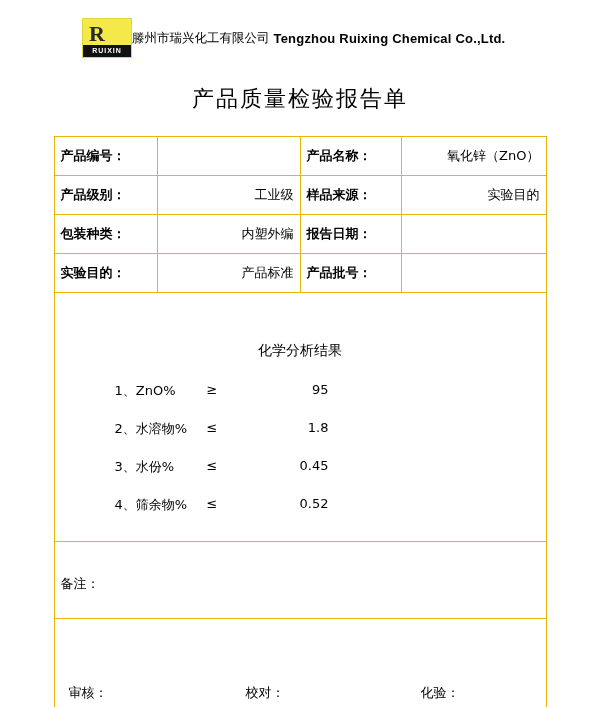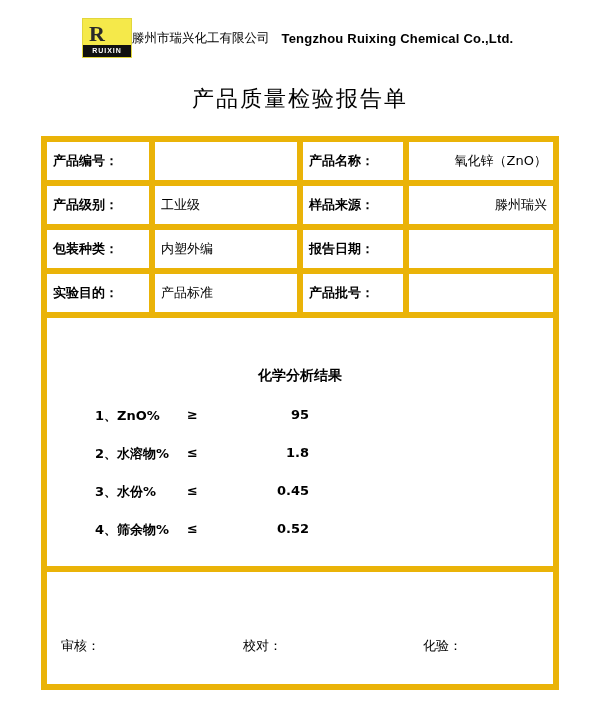--- a/index.html
+++ b/index.html
@@ -58,21 +58,21 @@
     font-weight: bold;
   }
   .company-cn {
     font-size: 12.5px;
     font-family: "DejaVu Sans", sans-serif;
     white-space: nowrap;
   }
   .company-en {
     font-size: 13px;
     font-weight: bold;
-    margin-left: 12px;
+    margin-left: 4px;
     white-space: nowrap;
     letter-spacing: 0.2px;
   }
 
   
   .doc-title {
     text-align: center;
     font-size: 22px;
     font-weight: normal;
     font-family: "DejaVu Sans", sans-serif;
@@ -81,66 +81,65 @@
   }
 
   
   .sheet {
     margin: 22px auto 0 auto;
     width: 440px;
     border-collapse: collapse;
     table-layout: fixed;
   }
   .sheet td {
-    border: 6px solid #eab308;
+    border: 1px solid #eab308;
     height: 38px;
     font-size: 13px;
     font-family: "DejaVu Sans", sans-serif;
     padding: 0 6px;
     vertical-align: middle;
   }
   .lbl {
     width: 90px;
     font-weight: bold;
   }
   .val {
     width: 130px;
-    text-align: left;
+    text-align: right;
   }
   .lbl2 {
     width: 88px;
     font-weight: bold;
   }
   .val2 {
     width: 132px;
     text-align: right;
   }
 
   
   .analysis-cell {
     height: 248px !important;
     vertical-align: top;
     padding: 0 !important;
   }
   .analysis-inner {
     padding-top: 42px;
-    font-weight: bold;
   }
   .analysis-title {
     text-align: center;
     font-size: 14px;
     font-family: "DejaVu Sans", sans-serif;
     margin-bottom: 22px;
   }
   .item-row {
     display: flex;
     font-size: 13px;
     font-family: "DejaVu Sans", sans-serif;
     margin: 0 0 20px 0;
-    padding-left: 48px;
+    padding-left: 60px;
   }
   .item-name { width: 92px; }
   .item-op { width: 62px; text-align: left; }
   .item-value { width: 60px; text-align: right; }
 
   .remark-cell {
     height: 68px !important;
     vertical-align: top;
     padding-top: 8px !important;
   }
@@ -185,21 +184,21 @@
     <tr>
       <td class="lbl">产品编号：</td>
       <td class="val"></td>
       <td class="lbl2">产品名称：</td>
       <td class="val2">氧化锌（ZnO）</td>
     </tr>
     <tr>
       <td class="lbl">产品级别：</td>
       <td class="val">工业级</td>
       <td class="lbl2">样品来源：</td>
-      <td class="val2">滕州瑞兴</td>
+      <td class="val2">实验目的</td>
     </tr>
     <tr>
       <td class="lbl">包装种类：</td>
       <td class="val">内塑外编</td>
       <td class="lbl2">报告日期：</td>
       <td class="val2"></td>
     </tr>
     <tr>
       <td class="lbl">实验目的：</td>
       <td class="val">产品标准</td>
@@ -229,20 +228,25 @@
           </div>
           <div class="item-row">
             <span class="item-name">4、筛余物%</span>
             <span class="item-op">≤</span>
             <span class="item-value">0.52</span>
           </div>
         </div>
       </td>
     </tr>
 
+    <tr>
+      <td class="remark-cell" colspan="4">
+        <span class="remark-label">备注：</span>
+      </td>
+    </tr>
 
     <tr>
       <td class="sign-cell" colspan="4">
         <div class="sign-row">
           <span class="sign-item">审核：</span>
           <span class="sign-item mid">校对：</span>
           <span class="sign-item last">化验：</span>
         </div>
       </td>
     </tr>

